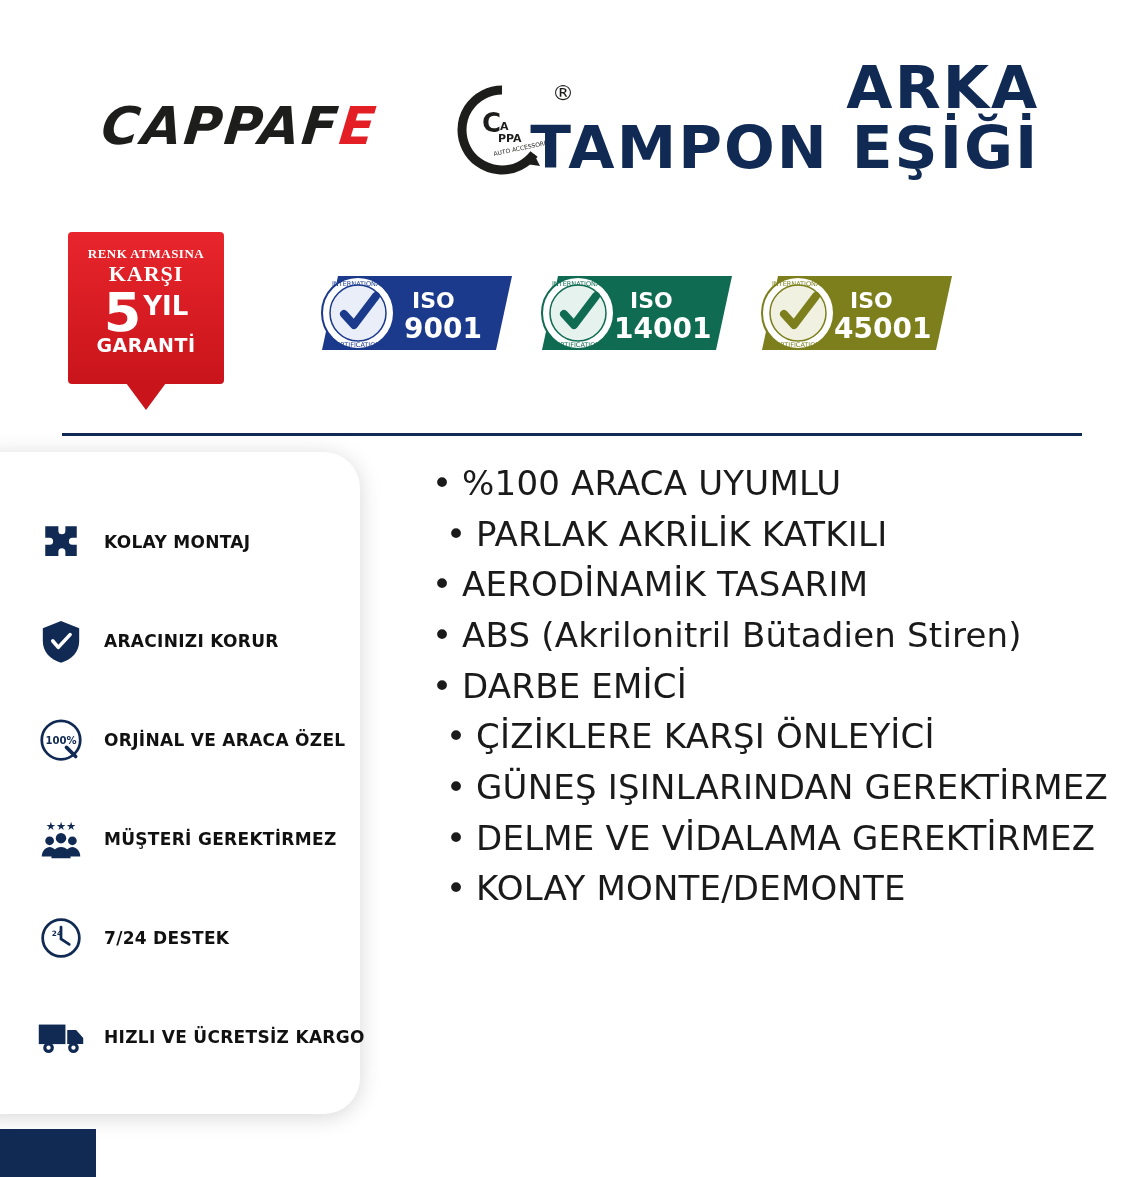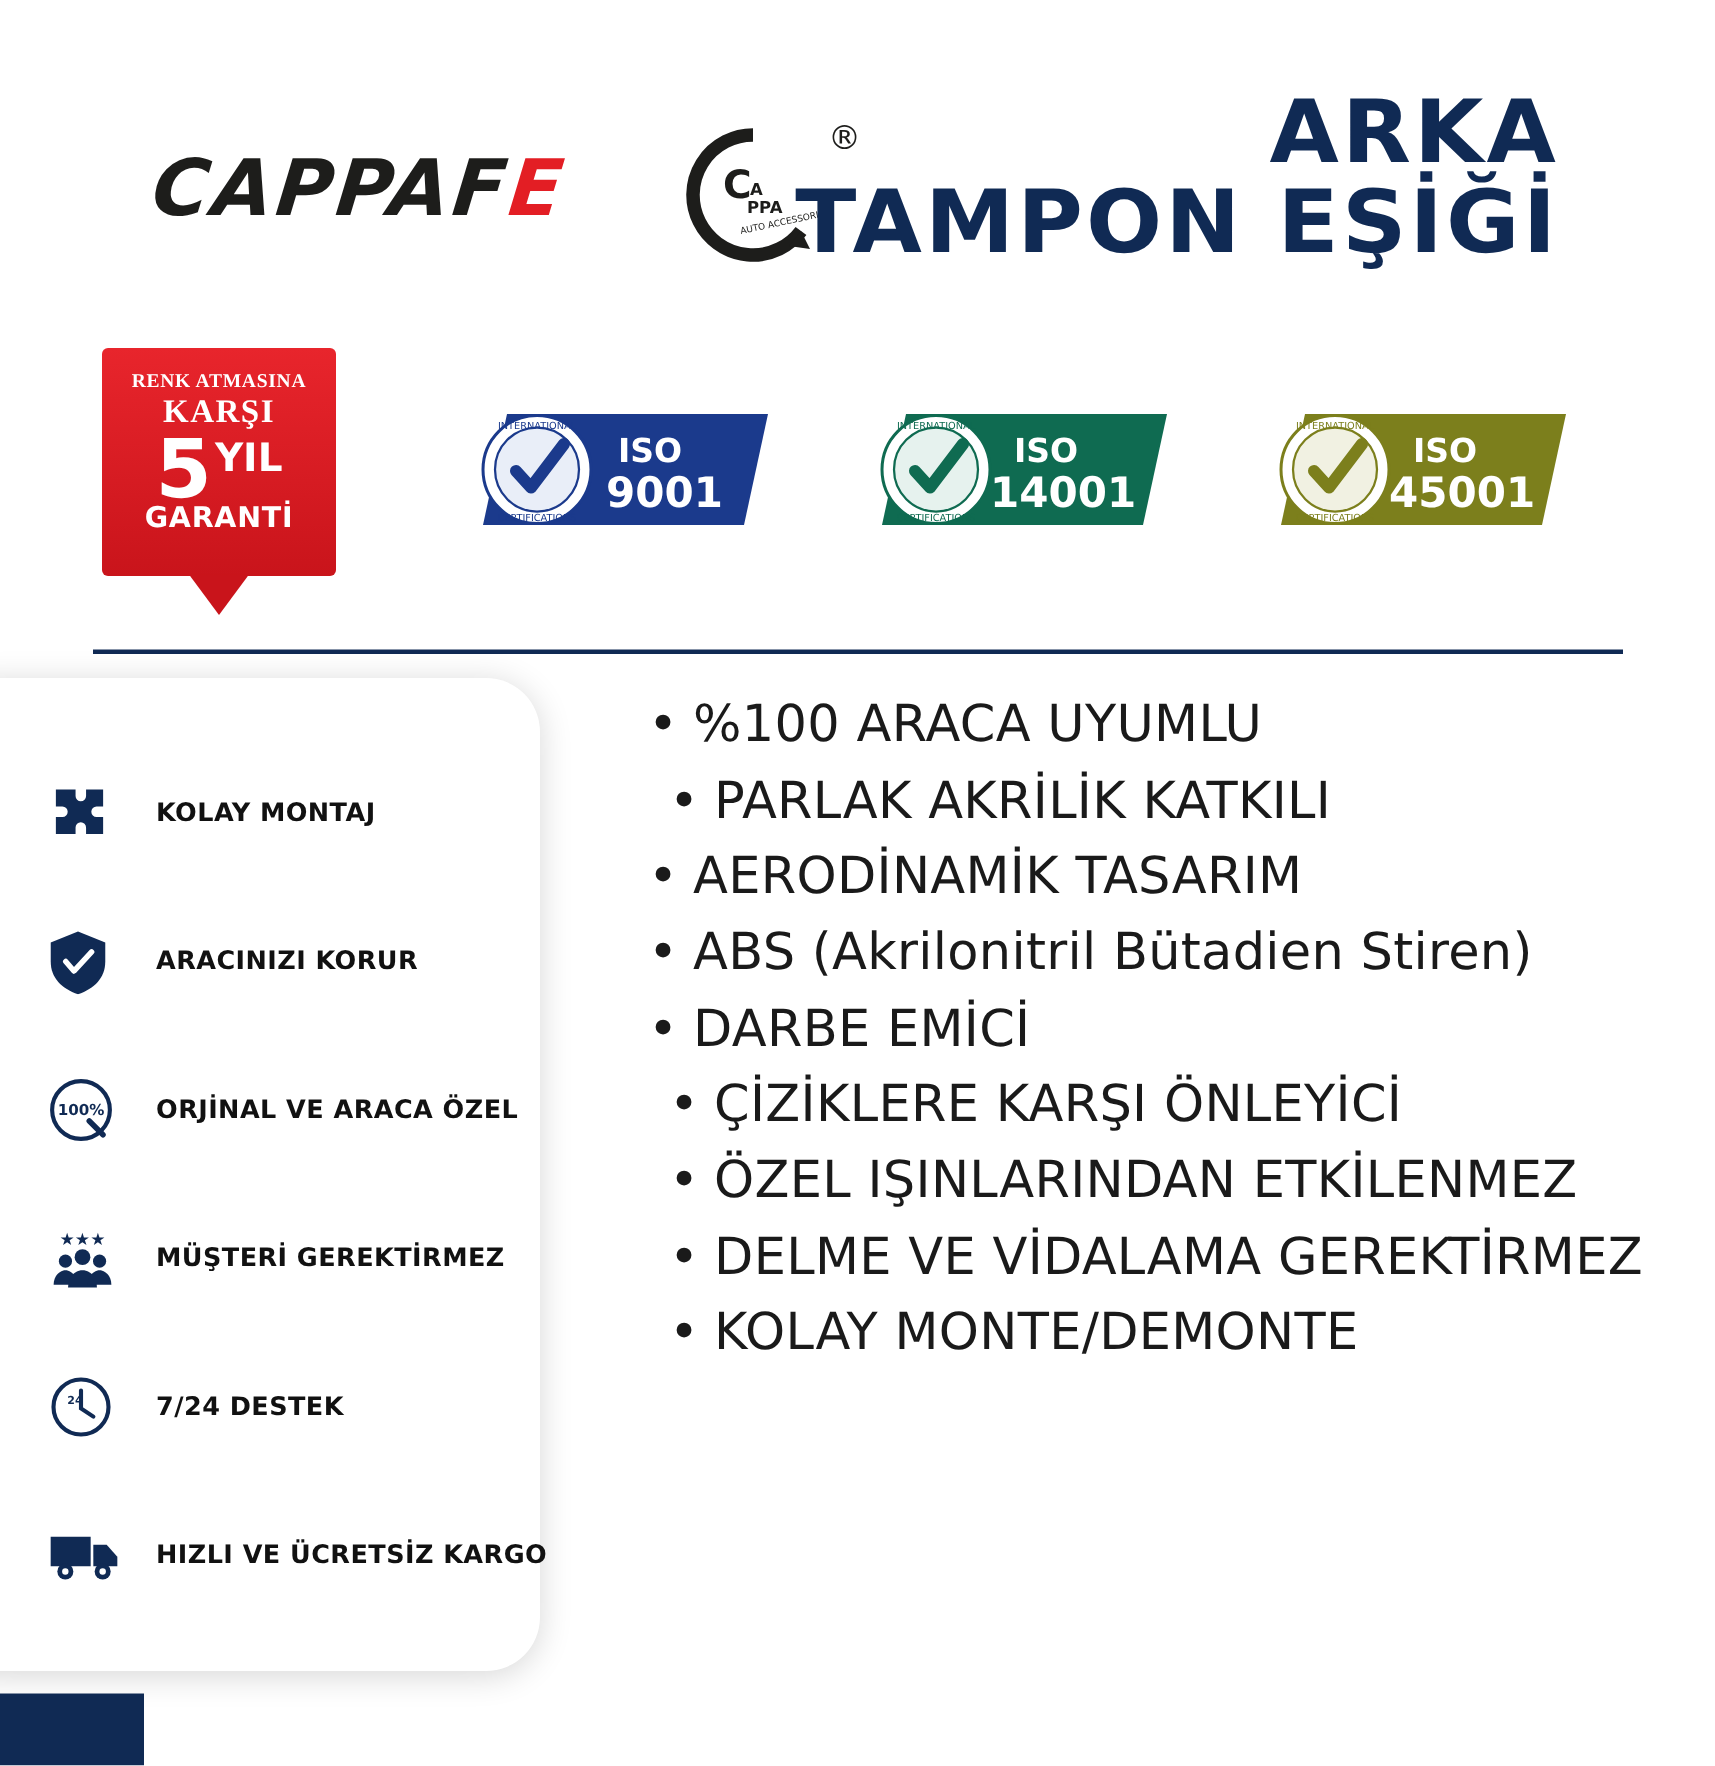--- a/index.html
+++ b/index.html
@@ -78,42 +78,42 @@
     font-family:"DejaVu Sans",sans-serif; font-weight:700;
     font-size: 26px; display:inline-block; vertical-align: top; margin-top: 6px;
   }
   .badge .b5 {
     font-family:"DejaVu Sans",sans-serif; font-weight:700;
     font-size: 19px; letter-spacing:.5px; margin-top: -4px;
   }
   .badge-row { display:flex; align-items:flex-start; justify-content:center; gap:2px; }
 
   
-  .iso-row { position: absolute; left: 300px; top: 272px; display:flex; gap: 46px; }
+  .iso-row { position: absolute; left: 300px; top: 272px; display:flex; }
   .iso { position: relative; width: 220px; height: 82px; }
 
   
   .divider {
     position:absolute; left: 62px; top: 433px; width: 1020px; height: 3px;
     background: #102a54;
   }
 
   
   .feature-card {
     position: absolute; left: -40px; top: 452px; width: 400px; height: 662px;
     background: #ffffff; border-radius: 36px;
     box-shadow: 0 3px 22px rgba(0,0,0,.16);
   }
   .feature-list { position:absolute; left: 72px; top: 40px; width: 310px; }
   .feature {
     display: flex; align-items: center; height: 99px;
   }
   .feature .ficon {
     width: 58px; min-width:58px; height: 58px;
-    display:flex; align-items:center; 
+    display:flex; align-items:center; justify-content:center;
     color: #ef4444;
   }
   .feature .flabel {
     margin-left: 14px;
     font-family:"DejaVu Sans",sans-serif;
     font-weight: 700; font-size: 17px; letter-spacing: .3px;
     color: #111; white-space: nowrap;
   }
 
   .bottom-tab {
@@ -309,21 +309,21 @@
     <div class="bullet">
       <span class="dot">•</span>
       <span class="btxt">DARBE EMİCİ</span>
     </div>
     <div class="bullet indent">
       <span class="dot">•</span>
       <span class="btxt">ÇİZİKLERE KARŞI ÖNLEYİCİ</span>
     </div>
     <div class="bullet indent">
       <span class="dot">•</span>
-      <span class="btxt">ÖZEL IŞINLARINDAN ETKİLENMEZ</span>
+      <span class="btxt">GÜNEŞ IŞINLARINDAN GEREKTİRMEZ</span>
     </div>
     <div class="bullet indent">
       <span class="dot">•</span>
       <span class="btxt">DELME VE VİDALAMA GEREKTİRMEZ</span>
     </div>
     <div class="bullet indent">
       <span class="dot">•</span>
       <span class="btxt">KOLAY MONTE/DEMONTE</span>
     </div>
   </div>

